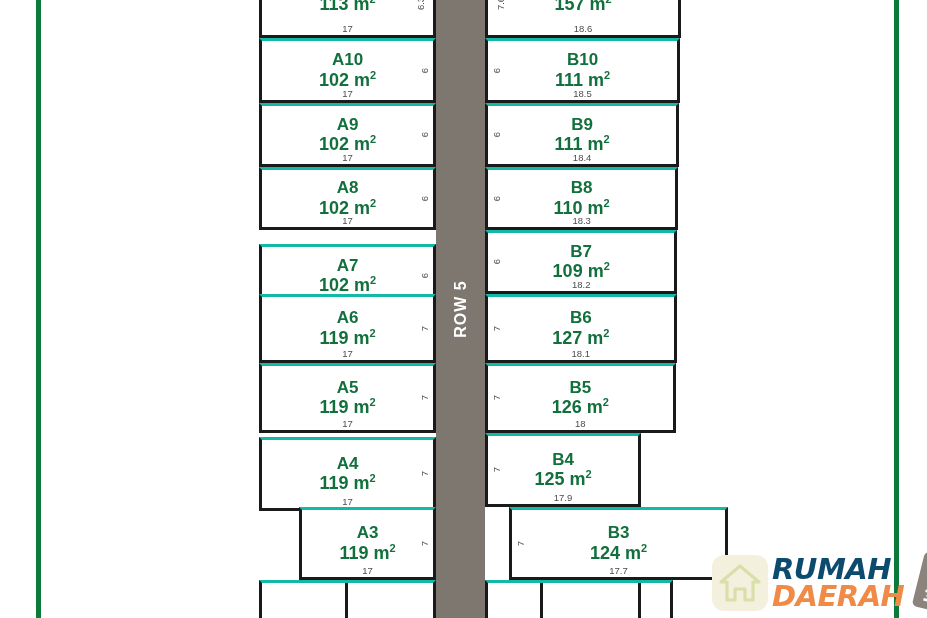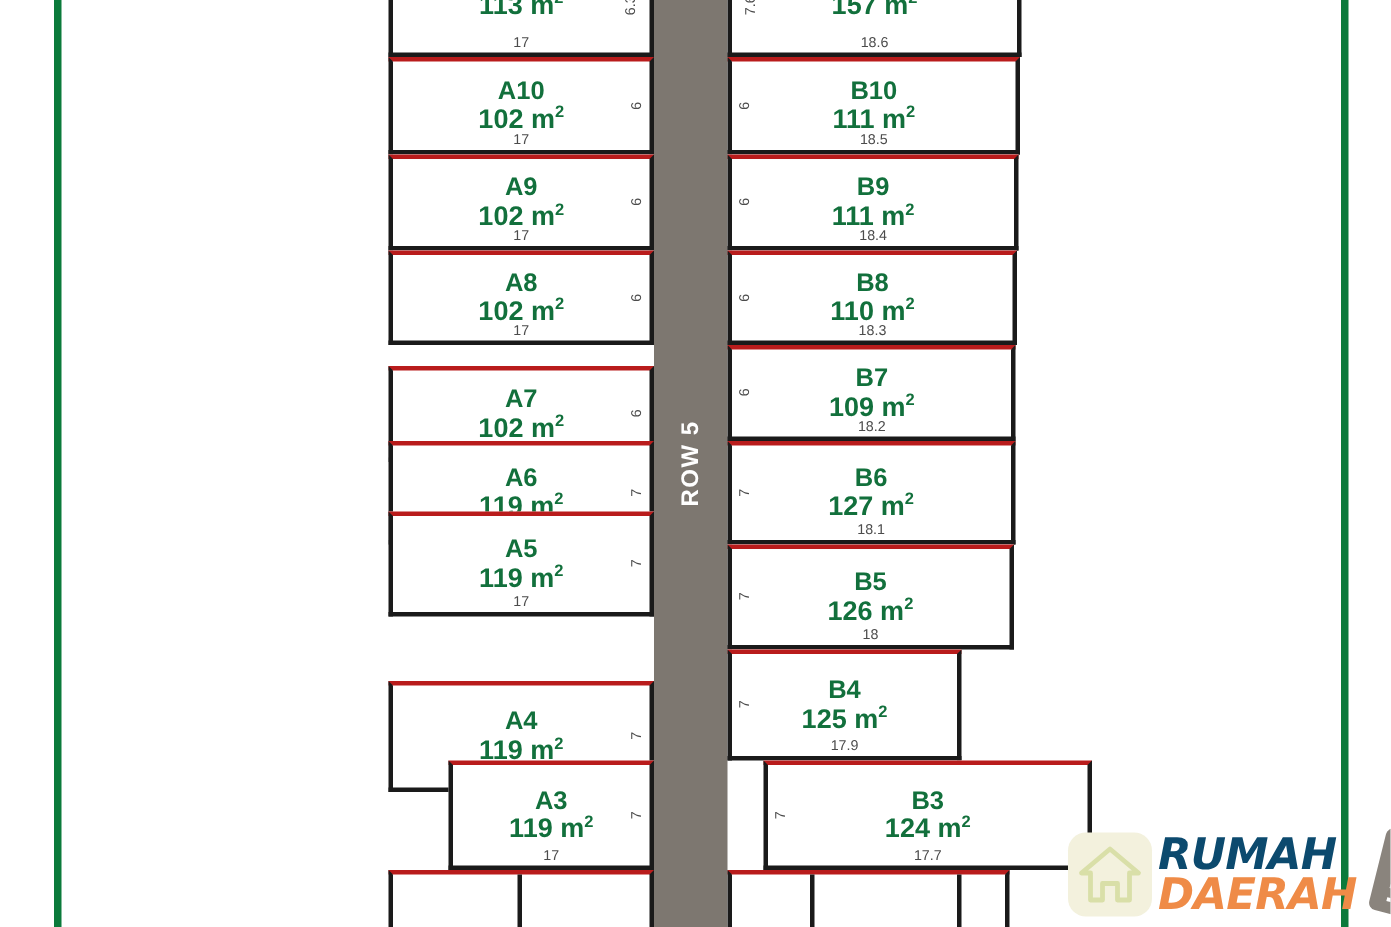--- a/index.html
+++ b/index.html
@@ -30,21 +30,21 @@
   }
 
   
   .block{position:absolute;top:0;height:618px;}
   .block-a{left:259px;width:177px;}
   .block-b{left:485px;width:196px;}
 
   .plot{
     position:absolute;left:0;right:0;
     background:#ffffff;
-    border-top:3px solid #b91c1c;
+    border-top:3px solid #14b8a6;
     border-bottom:3px solid #1a1a1a;
     box-sizing:border-box;
   }
   .block-a .plot{border-left:3px solid #1a1a1a;border-right:3px solid #1a1a1a;}
   .block-b .plot{border-left:3px solid #1a1a1a;border-right:3px solid #1a1a1a;}
 
   .plot-inner{
     position:absolute;left:0;right:0;top:0;bottom:0;
     display:flex;flex-direction:column;align-items:center;justify-content:center;
     line-height:1.05;
@@ -159,29 +159,29 @@
         <div class="dim-side">6</div>
       </div>
       <div class="plot" style="top: 294px; height: 69px;">
         <div class="plot-inner">
           <div class="plot-code">A6</div>
           <div class="plot-area">119 m<sup>2</sup></div>
         </div>
         <div class="dim-width">17</div>
         <div class="dim-side">7</div>
       </div>
-      <div class="plot" style="top: 341px; height: 70px;">
+      <div class="plot" style="top: 363px; height: 70px;">
         <div class="plot-inner">
           <div class="plot-code">A5</div>
           <div class="plot-area">119 m<sup>2</sup></div>
         </div>
         <div class="dim-width">17</div>
         <div class="dim-side">7</div>
       </div>
-      <div class="plot" style="top: 454px; height: 74px; padding-left: 24px;">
+      <div class="plot" style="top: 437px; height: 74px; padding-left: 24px;">
         <div class="plot-inner">
           <div class="plot-code">A4</div>
           <div class="plot-area">119 m<sup>2</sup></div>
         </div>
         <div class="dim-width">17</div>
         <div class="dim-side">7</div>
       </div>
       <div class="plot" style="top: 507px; height: 73px; margin-left: 40px;">
         <div class="plot-inner">
           <div class="plot-code">A3</div>

